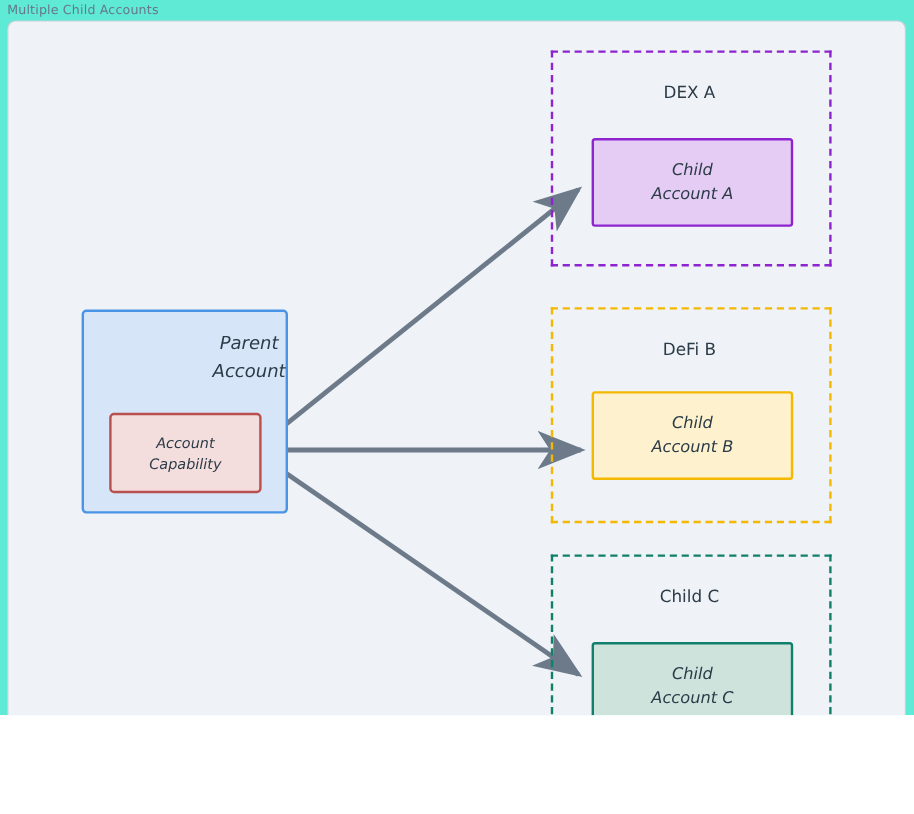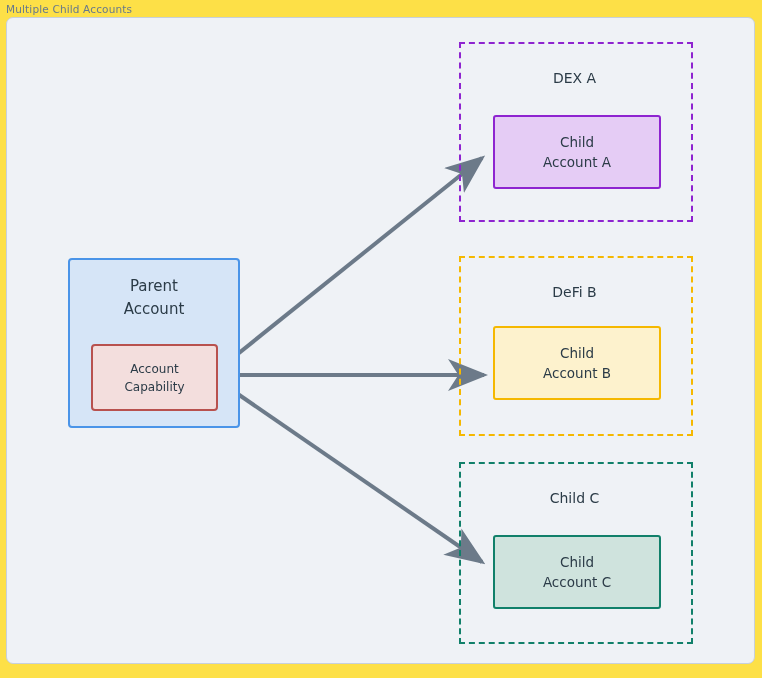--- a/index.html
+++ b/index.html
@@ -4,22 +4,22 @@
 <style>
   html, body {
     margin: 0;
     padding: 0;
     background: #ffffff;
     font-family: "DejaVu Sans", "Liberation Sans", sans-serif;
   }
   #screen {
     position: relative;
     width: 762px;
-    height: 678px;
-    background: #fde047;
+    height: 596px;
+    background: #5eead4;
     overflow: hidden;
   }
   
   .fig-title {
     position: absolute;
     left: 6px;
     top: 2px;
     font-size: 10.5px;
     line-height: 14px;
     color: #67798c;
@@ -47,37 +47,38 @@
   }
   
   .node {
     position: absolute;
     box-sizing: border-box;
     display: flex;
     align-items: center;
     justify-content: center;
     text-align: center;
     border-radius: 3px;
+    font-style: italic;
   }
   .node .lbl {
     display: block;
     white-space: pre-line;
     color: #2b3b47;
   }
   
   .parent-account {
     left: 68px;
     top: 258px;
     width: 172px;
     height: 170px;
     background: #d6e5f7;
     border: 2px solid #4a94e8;
     border-radius: 4px;
     align-items: flex-start;
-    justify-content: center;
+    justify-content: flex-end;
     padding-top: 15px;
   }
   .parent-account .lbl {
     font-size: 15px;
     line-height: 23px;
   }
   
   .account-capability {
     left: 91px;
     top: 344px;

